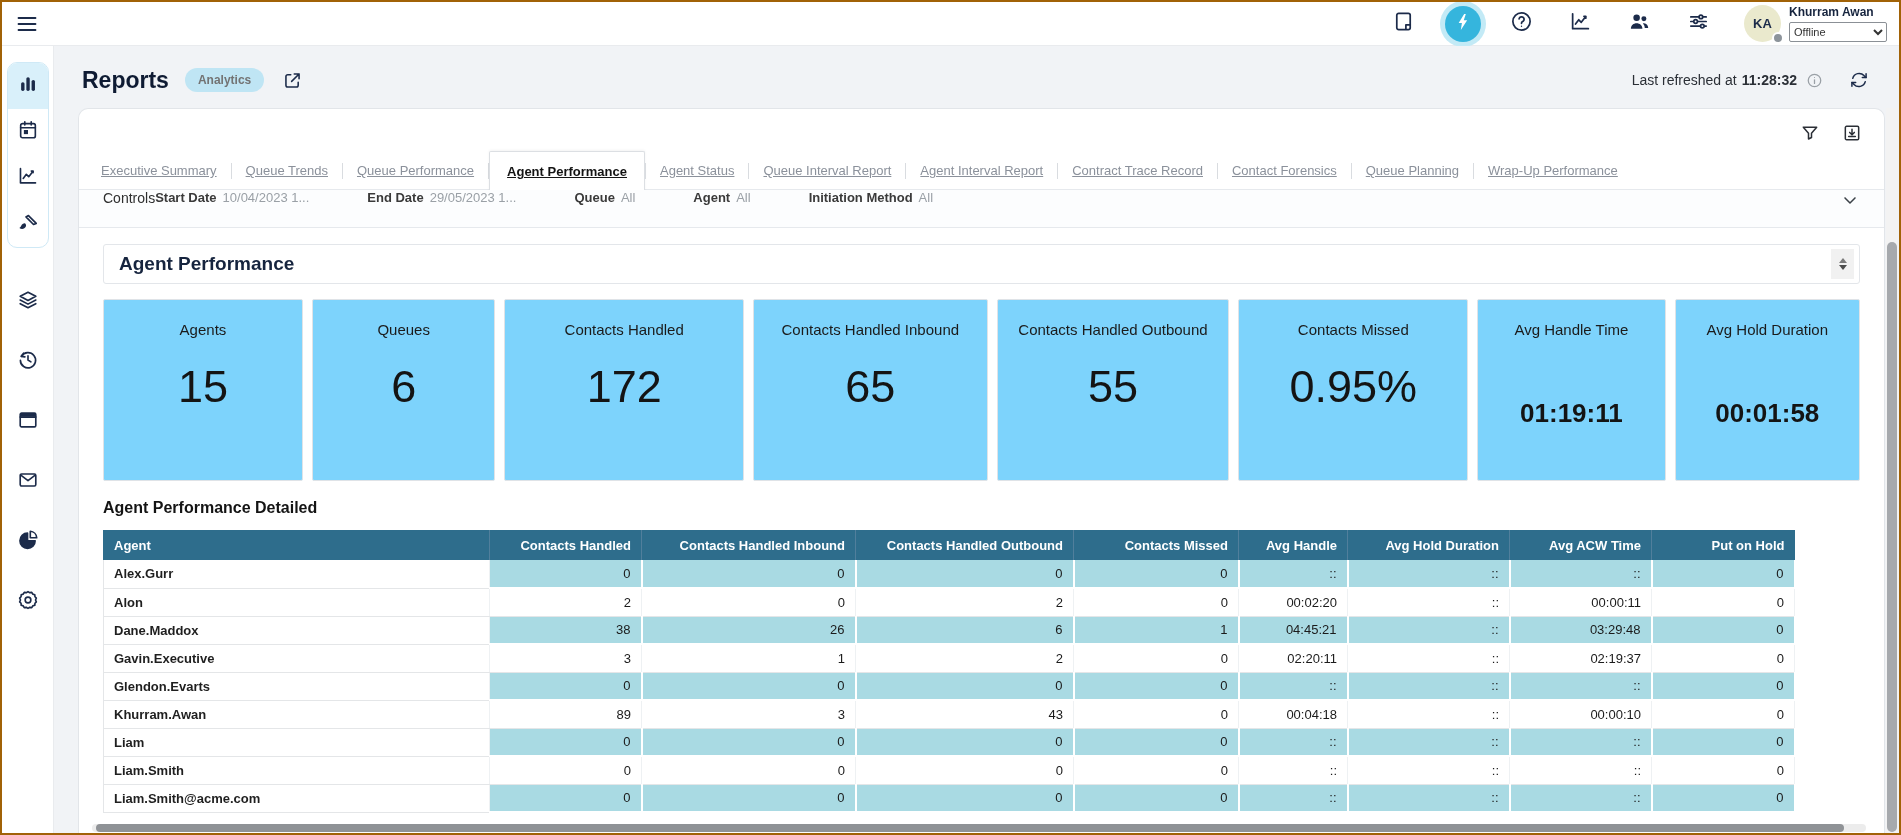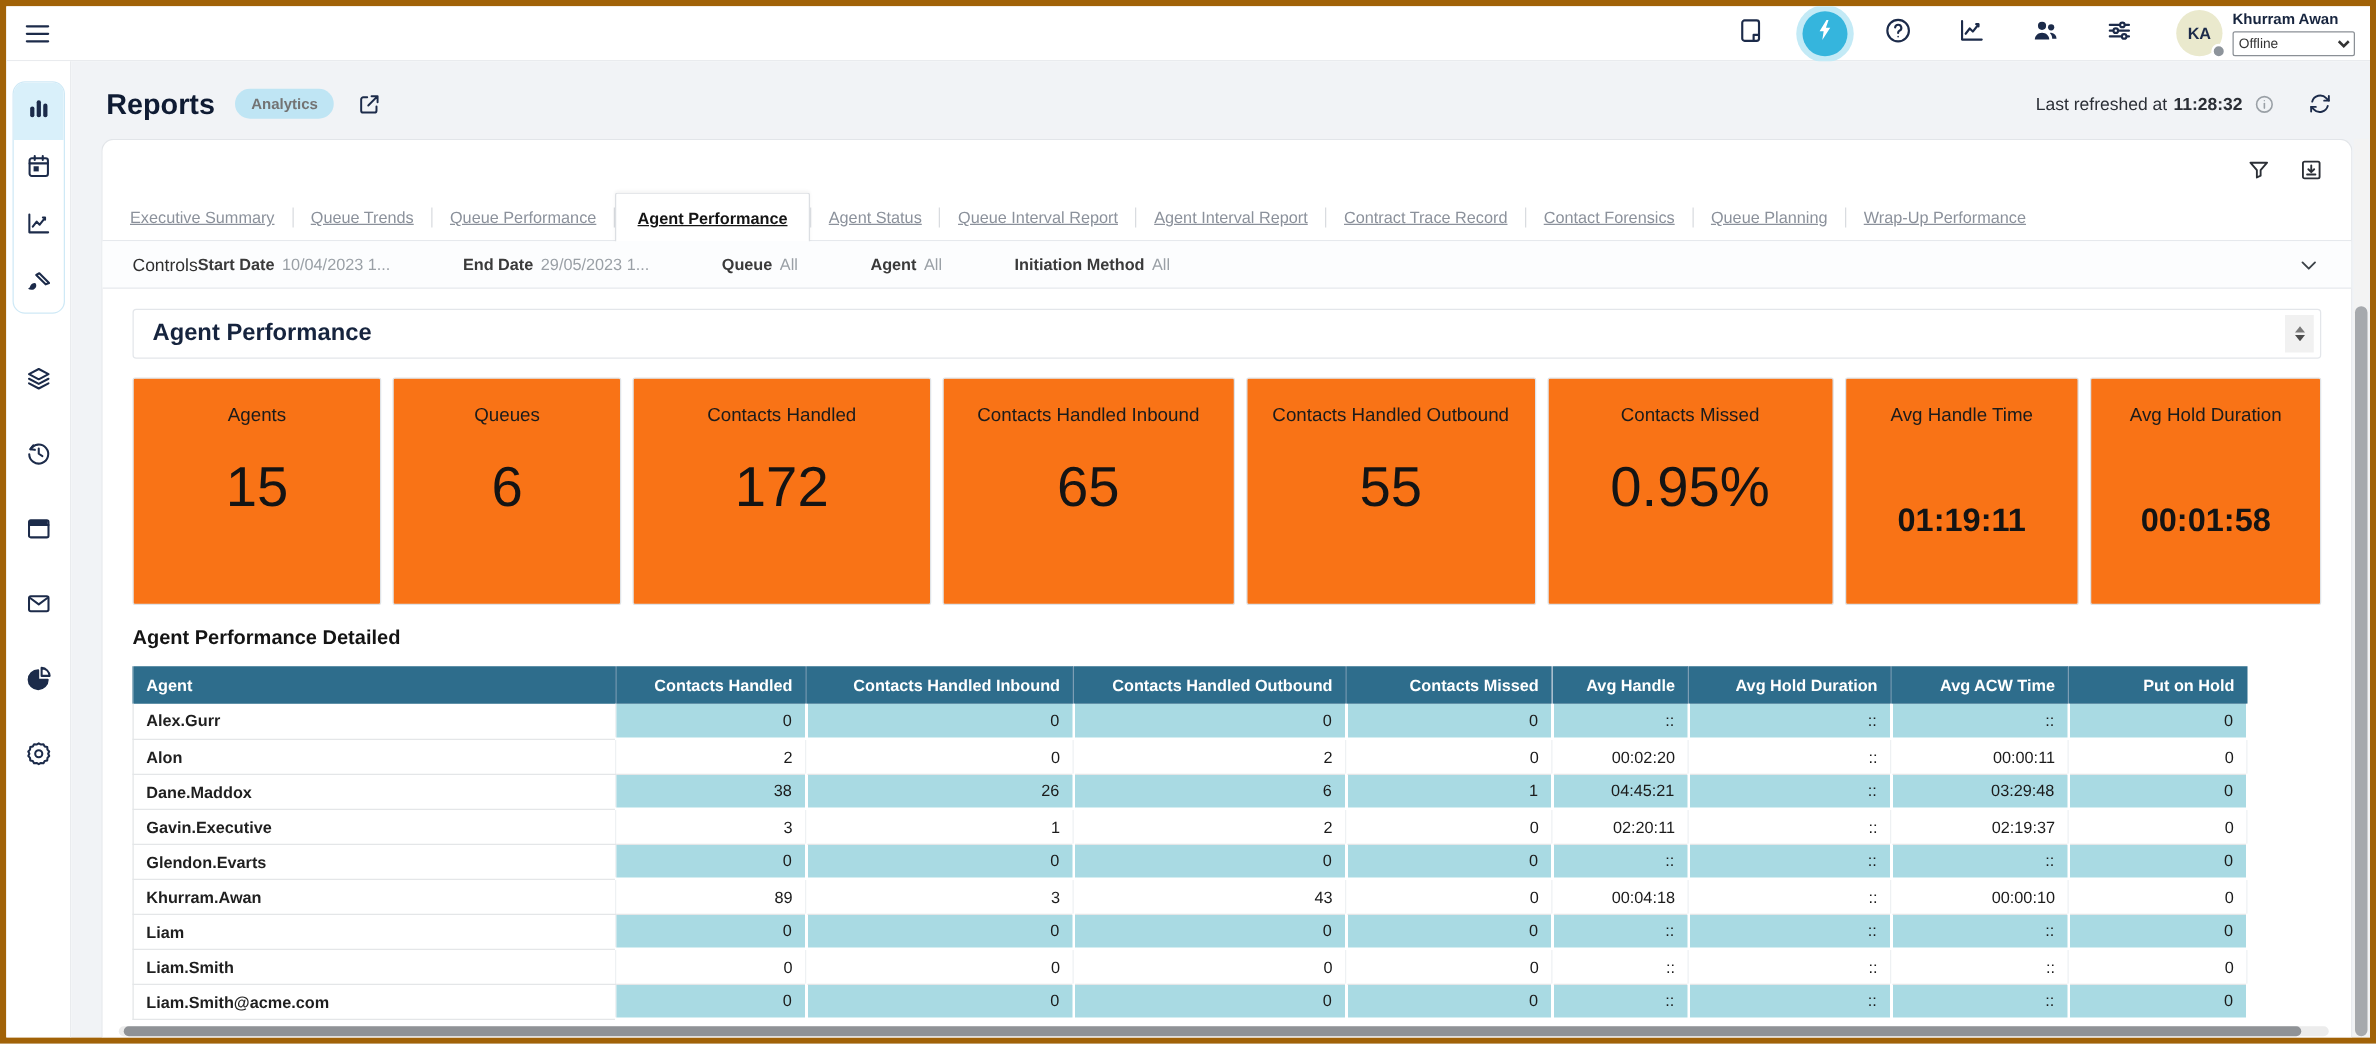--- a/index.html
+++ b/index.html
@@ -1,17 +1,17 @@
 <!DOCTYPE html>
 <html><head>
 <meta charset="utf-8">
 <style>
   html,body{margin:0;padding:0;background:#d8dadd;}
   *{box-sizing:border-box;}
-  .app{width:1901px;height:835px;background:#fff;border:5px solid #a16207;position:relative;
+  .app{width:1901px;height:835px;background:#fff;border:2px solid #a16207;position:relative;
        display:flex;flex-direction:column;overflow:hidden;
        font-family:"Liberation Sans",sans-serif;color:#16243e;}
 
   
   .topbar{flex:0 0 44px;display:flex;align-items:center;border-bottom:1px solid #e9ebee;background:#fff;}
   .burger{margin-left:13px;color:#1c2b4a;cursor:pointer;display:flex;}
   .burger svg{width:24px;height:24px;}
   .topbar-right{margin-left:auto;display:flex;align-items:center;}
   .tb-icon{width:59px;display:flex;justify-content:center;align-items:center;color:#1c2b4a;cursor:pointer;}
   .tb-icon svg{width:23px;height:23px;}
@@ -61,42 +61,42 @@
   .panel-tools .tool{cursor:pointer;display:flex;}
   .panel-tools svg{width:20px;height:20px;}
 
   .tabs-row{display:flex;align-items:center;margin-top:44px;padding:0 8px;border-bottom:1px solid #e6e9ed;height:37px;}
   .tab{font-size:13px;color:#8b919b;padding:0 14px;white-space:nowrap;cursor:pointer;line-height:36px;text-decoration:underline;}
   .tab-sep{width:1px;height:16px;background:#d9dce0;}
   .tab.active{font-weight:bold;color:#141414;background:#fff;border:1px solid #dcdfe3;border-bottom:none;
               border-radius:2px 2px 0 0;margin-bottom:-1px;padding:0 17px;line-height:40px;height:41px;
               box-shadow:0 -1px 3px rgba(0,0,0,.05);}
 
-  .controls-row{display:flex;align-items:center;height:38px;border-bottom:1px solid #e6e9ed;background:#fcfdfe;
+  .controls-row{display:flex;align-items:flex-start;height:38px;border-bottom:1px solid #e6e9ed;background:#fcfdfe;
                 padding:0 24px;font-size:13px;flex:0 0 38px;}
   .controls-label{color:#2f2f2f;font-size:14px;}
   .filters{display:flex;gap:58px;}
   .filter{display:flex;gap:6px;align-items:baseline;}
   .filter-name{font-weight:bold;color:#3a3a3a;}
   .filter-value{color:#9aa0a6;}
   .controls-chevron{margin-left:auto;color:#3c4248;cursor:pointer;display:flex;}
   .controls-chevron svg{width:20px;height:20px;}
 
   .content{padding:16px 24px 0;flex:1;min-height:0;overflow:hidden;}
   .section-bar{border:1px solid #e3e6ea;border-radius:3px;height:40px;display:flex;align-items:center;
                justify-content:space-between;padding:0 5px 0 15px;}
   .section-title{font-size:19px;font-weight:bold;color:#16243e;}
   .stepper{width:23px;height:30px;background:#f1f1f1;display:flex;flex-direction:column;align-items:center;
            justify-content:center;gap:2px;cursor:pointer;}
   .stepper i{width:0;height:0;border-left:4px solid transparent;border-right:4px solid transparent;}
   .stepper .up{border-bottom:5px solid #7a7a7a;}
   .stepper .dn{border-top:5px solid #4c4c4c;}
 
   .kpi-row{display:flex;gap:9px;margin:15px 0 18px;height:182px;}
-  .kpi{background:#f97316;border:1px solid #dfe3e7;border-radius:2px;display:flex;flex-direction:column;
+  .kpi{background:#7dd3fc;border:1px solid #dfe3e7;border-radius:2px;display:flex;flex-direction:column;
        align-items:center;padding-top:21px;}
   .kpi:nth-child(1){flex:205;} .kpi:nth-child(2){flex:188;} .kpi:nth-child(3){flex:246;} .kpi:nth-child(4){flex:241;}
   .kpi:nth-child(5){flex:239;} .kpi:nth-child(6){flex:236;} .kpi:nth-child(7){flex:193;} .kpi:nth-child(8){flex:190;}
   .kpi-label{font-size:15px;color:#1b1b1b;}
   .kpi-value{font-size:45px;color:#141414;margin-top:23px;}
   .kpi.small .kpi-value{font-size:26px;font-weight:bold;margin-top:60px;}
 
   .detail-title{font-size:16px;font-weight:bold;color:#141414;margin:4px 0 13px;}
   table{border-collapse:collapse;table-layout:fixed;width:1691px;font-size:13px;}
   thead th{background:#2e6d8c;color:#fff;height:30px;font-weight:bold;text-align:right;padding:0 10px;

